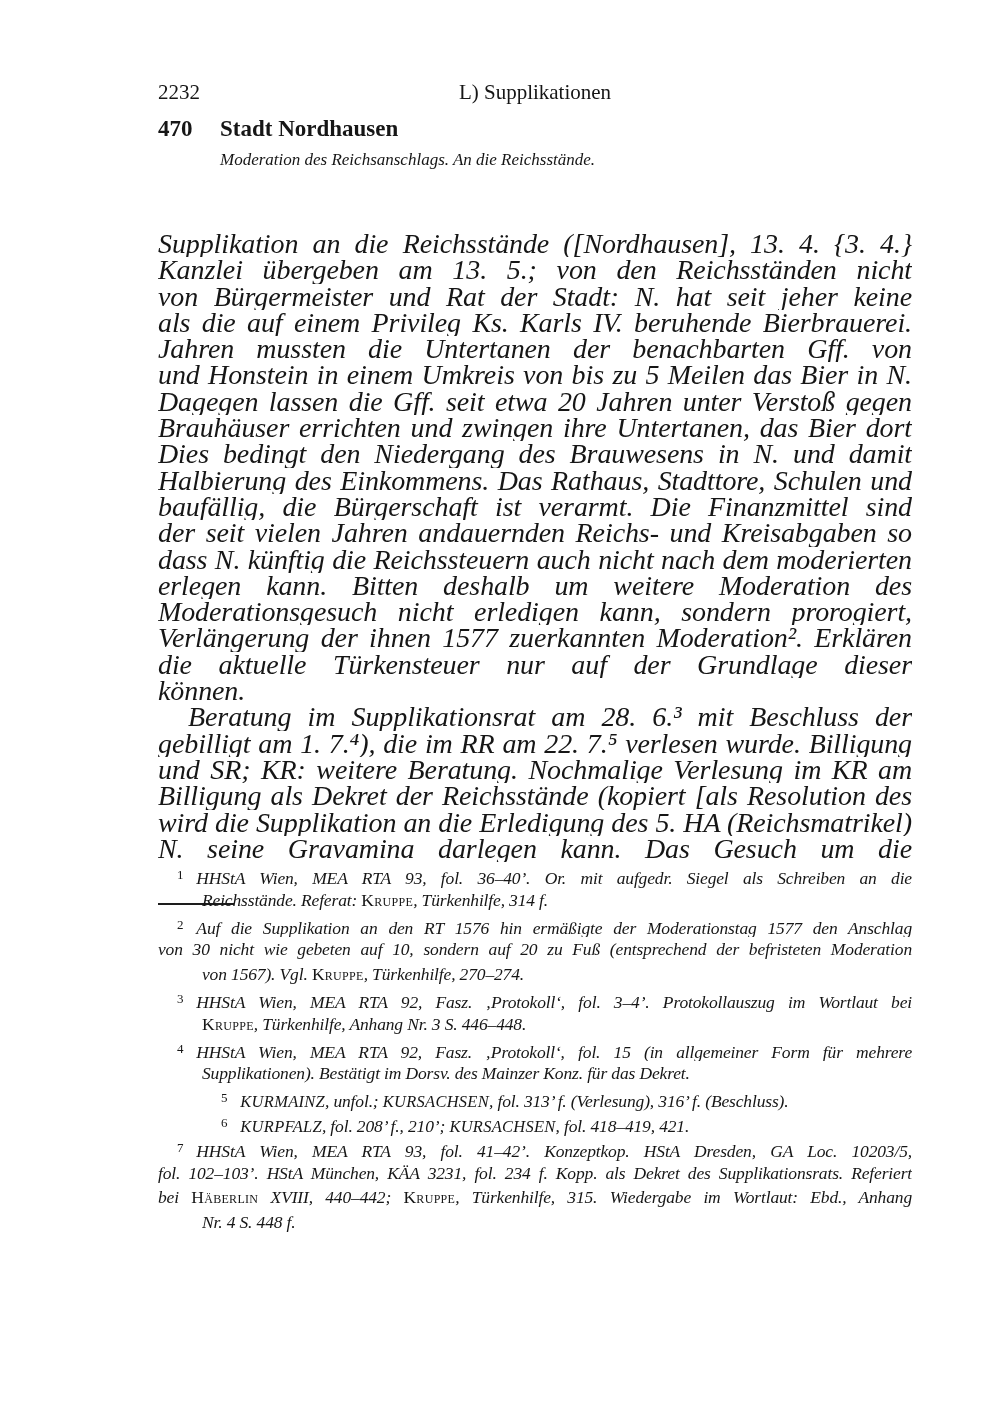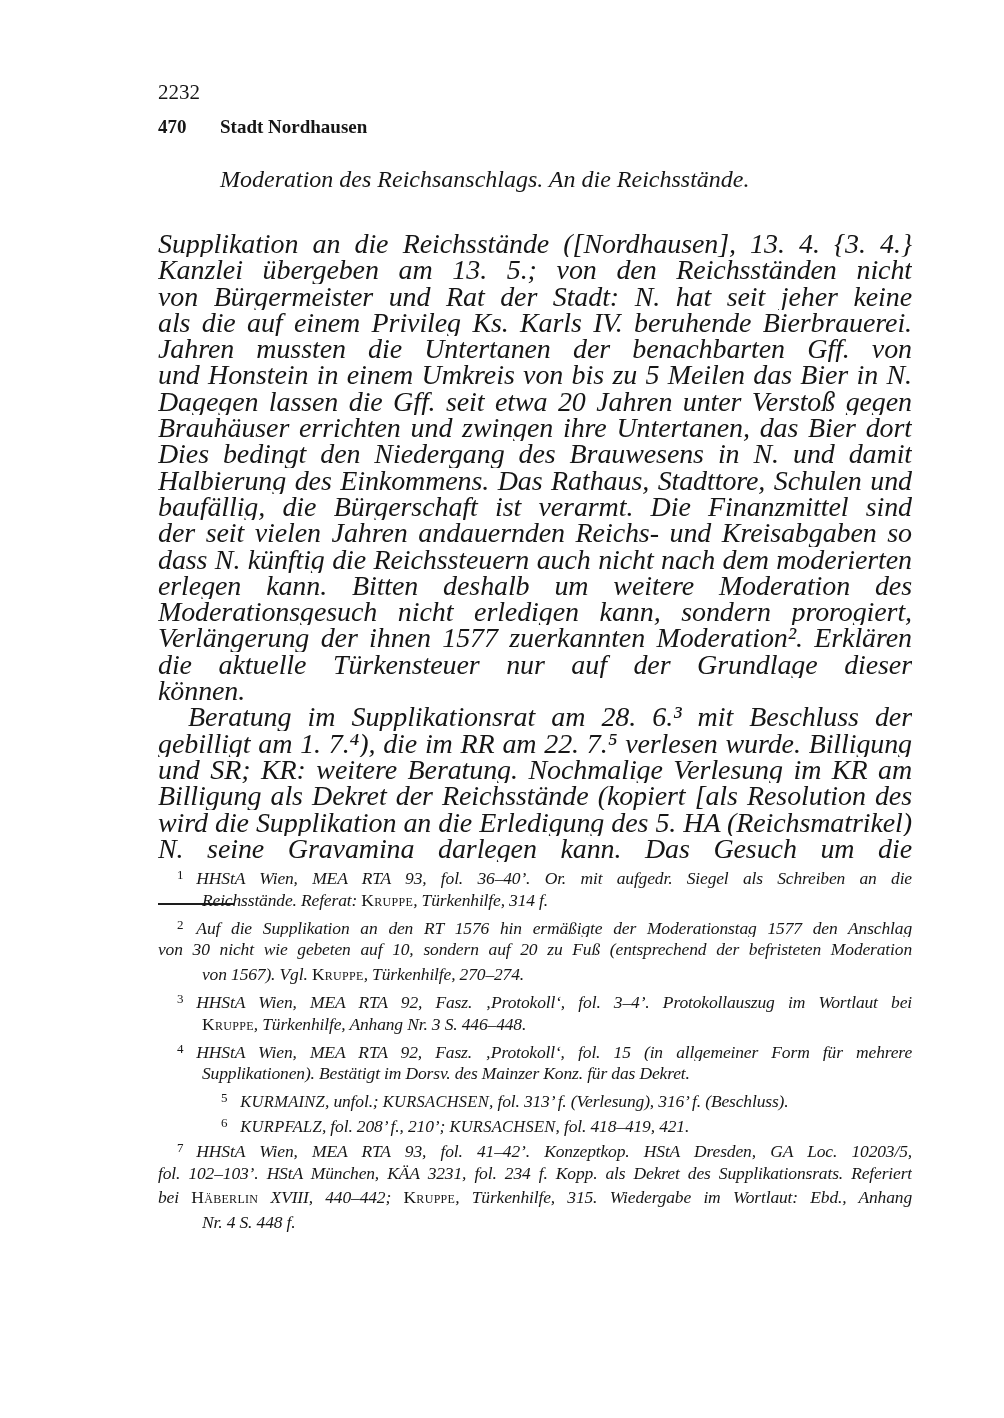--- a/index.html
+++ b/index.html
@@ -15,26 +15,26 @@
     overflow: hidden;
   }
   .abs { position: absolute; left: 158px; width: 754px; }
 
   
   .header { top: 80px; height: 28px; font-size: 21px; }
   .page-num { position: absolute; left: 0; top: 0; text-align: right; }
   .running-title { text-align: center; }
 
   
-  .entry-heading { top: 116px; font-weight: bold; font-size: 19px; }
+  .entry-heading { top: 116px; font-weight: bold; font-size: 23px; }
   .entry-num { display: inline-block; width: 62px; }
 
   
-  .subtitle { top: 166px; padding-left: 62px; box-sizing: border-box;
-              font-style: italic; font-size: 24px; }
+  .subtitle { top: 150px; padding-left: 62px; box-sizing: border-box;
+              font-style: italic; font-size: 17px; }
 
   
   .body-block { top: 231px; font-style: italic; font-size: 28px;
                 line-height: 26.3px; letter-spacing: -0.1px; }
   .bline { text-align: justify; text-align-last: justify;
            height: 26.3px; overflow: hidden; }
   .bline.short { text-align-last: left; }
   .bline.indent { padding-left: 30px; box-sizing: border-box; }
 
   
@@ -52,20 +52,21 @@
   .s-sc { font-variant: small-caps; font-style: normal; letter-spacing: 0.3px; }
   .s-caps { font-style: italic; font-size: 0.94em; letter-spacing: 0.3px; }
 </style>
 </head>
 <body>
 
 <div class="page">
 
   <div class="abs header">
     <span class="page-num">2232</span>
+    <div class="running-title">L) Supplikationen</div>
   </div>
 
   <div class="abs entry-heading">
     <span class="entry-num">470</span><span>Stadt Nordhausen</span>
   </div>
 
   <div class="abs subtitle">Moderation des Reichsanschlags. An die Reichsstände.</div>
 
   <div class="abs body-block">
       <div>

